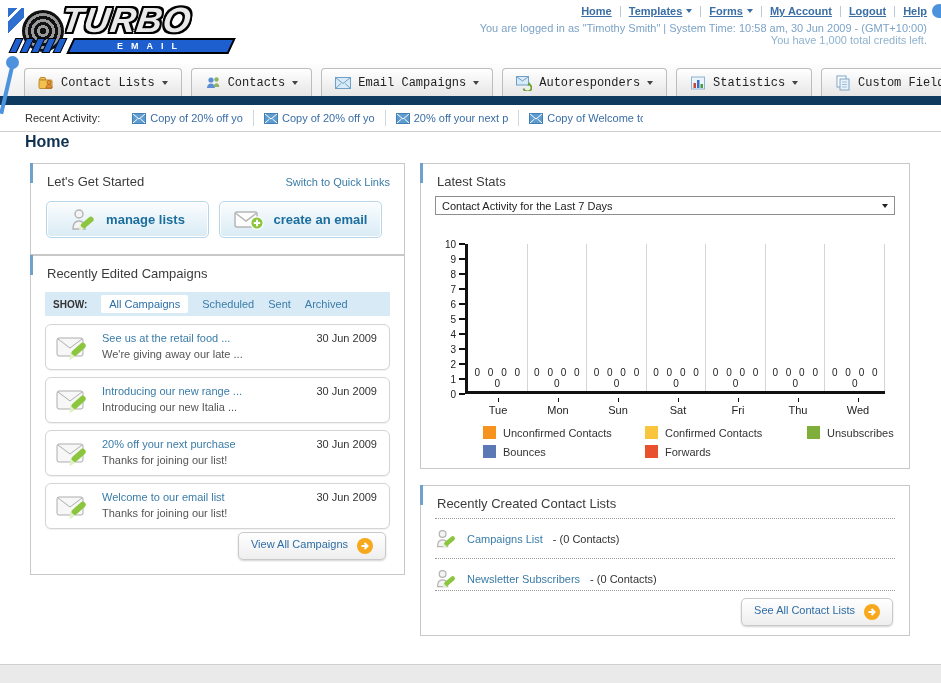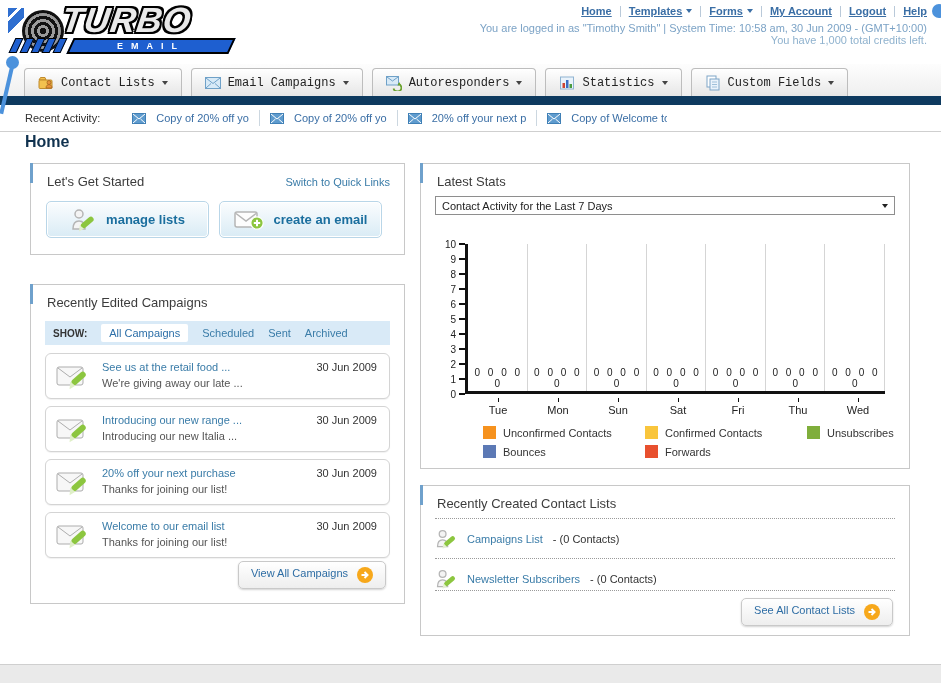--- a/index.html
+++ b/index.html
@@ -39,41 +39,41 @@
     display:flex; align-items:flex-end; padding-left:24px; gap:9px; }
   .tab { height:28px; display:flex; align-items:center; gap:7px; padding:0 13px; font-size:12px; color:#222;
     background:linear-gradient(#FFF,#E6E6E6); border:1px solid #BDBDBD; border-bottom:none; border-radius:4px 4px 0 0; cursor:pointer; white-space:nowrap;font-family:Liberation Mono, monospace; }
   .tab svg { display:block; }
   .navybar { position:absolute; left:0; top:96px; width:941px; height:9px; background:#0E3A5F; }
 
   
   .activity { position:absolute; left:0; top:105px; width:941px; height:27px; border-bottom:1px solid #CFCFCF;
     display:flex; align-items:center; padding-left:25px; font-size:11px; background:#FFF; }
   .activity-label { color:#333; margin-right:22px; }
-  .activity-item { display:flex; align-items:center; gap:10px; padding:0 10px; height:16px; cursor:pointer; }
+  .activity-item { display:flex; align-items:center; gap:4px; padding:0 10px; height:16px; cursor:pointer; }
   .activity-item .txt { color:#3A6EA5; white-space:nowrap; overflow:hidden; max-width:96px; }
   .actsep { width:1px; height:16px; background:#CCD7E0; }
 
   
   .page-title { position:absolute; left:25px; top:133px; font-size:16px; font-weight:bold; color:#10324F; }
 
   .panel { position:absolute; background:#FFF; border:1px solid #C8C8C8; }
   .panel::before { content:""; position:absolute; left:-1px; top:-1px; width:3px; height:20px; background:#6FA1CC; }
   .panel-title { position:absolute; left:16px; top:10px; font-size:13px; color:#3c3c3c; }
 
   
   #panel-start { left:30px; top:163px; width:375px; height:92px; }
   .switch-link { position:absolute; right:14px; top:12px; font-size:11px; color:#3A7CA8; text-decoration:none; cursor:pointer; }
   .big-btn { position:absolute; top:37px; width:163px; height:37px; border:1px solid #B9D6E8; border-radius:5px;
     background:linear-gradient(#FBFDFE,#D9EBF5); box-shadow:inset 0 0 0 1px #FFF; display:flex; align-items:center; justify-content:center;
     gap:10px; color:#1A6E9E; font-size:13px; font-weight:bold; cursor:pointer; }
   #btn-manage { left:15px; } #btn-create { left:188px; }
 
   
-  #panel-campaigns { left:30px; top:284px; width:375px; height:320px; }
+  #panel-campaigns { left:30px; top:255px; width:375px; height:320px; }
   .show-bar { position:absolute; left:14px; right:14px; top:36px; height:24px; background:#D9EAF7; display:flex; align-items:center;
     padding:0 8px; gap:14px; font-size:11px; }
   .show-label { font-size:10px; font-weight:bold; color:#333; }
   .filter { color:#3A7CA8; cursor:pointer; }
   .filter.active { background:#FFF; color:#2C6FA8; padding:3px 8px; border-radius:2px; }
   .camp-item { position:absolute; left:14px; right:14px; height:46px; border:1px solid #D4D4D4; border-radius:6px; background:#FFF;
     box-shadow:0 1px 1px rgba(0,0,0,.06); cursor:pointer; }
   .camp-item .cicon { position:absolute; left:10px; top:9px; }
   .camp-title { position:absolute; left:56px; top:7px; font-size:11px; color:#3A7CA8; }
   .camp-sub   { position:absolute; left:56px; top:23px; font-size:11px; color:#555; }
@@ -162,20 +162,30 @@
 
   <div class="tabstrip">
     <div class="tab">
       <svg width="16" height="16" viewBox="0 0 16 16">
         <path d="M1 5 l1.5-2.5 4.5 0 1 2.5z" fill="#F3C14F" stroke="#C08A2D"></path>
         <rect x="1" y="5" width="13" height="8.5" rx="1" fill="#F3C14F" stroke="#C08A2D"></rect>
         <circle cx="11" cy="7.5" r="2" fill="#E8923A" stroke="#9C5F1C" stroke-width=".7"></circle>
         <path d="M8 13 c0-2.4 1.4-3.4 3-3.4 s3 1 3 3.4z" fill="#E8923A" stroke="#9C5F1C" stroke-width=".7"></path>
       </svg>
       <span>Contact Lists</span>
+      <i class="caret dark"></i>
+    </div>
+    <div class="tab">
+      <svg width="16" height="16" viewBox="0 0 16 16">
+        <circle cx="6" cy="5" r="2.6" fill="#5B8ED6"></circle>
+          <path d="M2 13 c0-3 1.8-4.5 4-4.5 s4 1.5 4 4.5z" fill="#5B8ED6"></path>
+        <circle cx="11.5" cy="4.5" r="2.2" fill="#8FB464"></circle>
+          <path d="M8.7 12 c0-2.6 1.3-3.8 2.8-3.8 s2.8 1.2 2.8 3.8z" fill="#8FB464"></path>
+      </svg>
+      <span>Contacts</span>
       <i class="caret dark"></i>
     </div>
     <div class="tab">
       <svg width="16" height="12" viewBox="0 0 16 12">
         <rect x=".5" y=".5" width="15" height="11" fill="#D8EAF7" stroke="#6FA1C8"></rect>
         <path d="M1 1 l7 5.5 7-5.5 M1 11 l5-4.5 M15 11 l-5-4.5" fill="none" stroke="#6FA1C8"></path>
       </svg>
       <span>Email Campaigns</span>
       <i class="caret dark"></i>
     </div>

